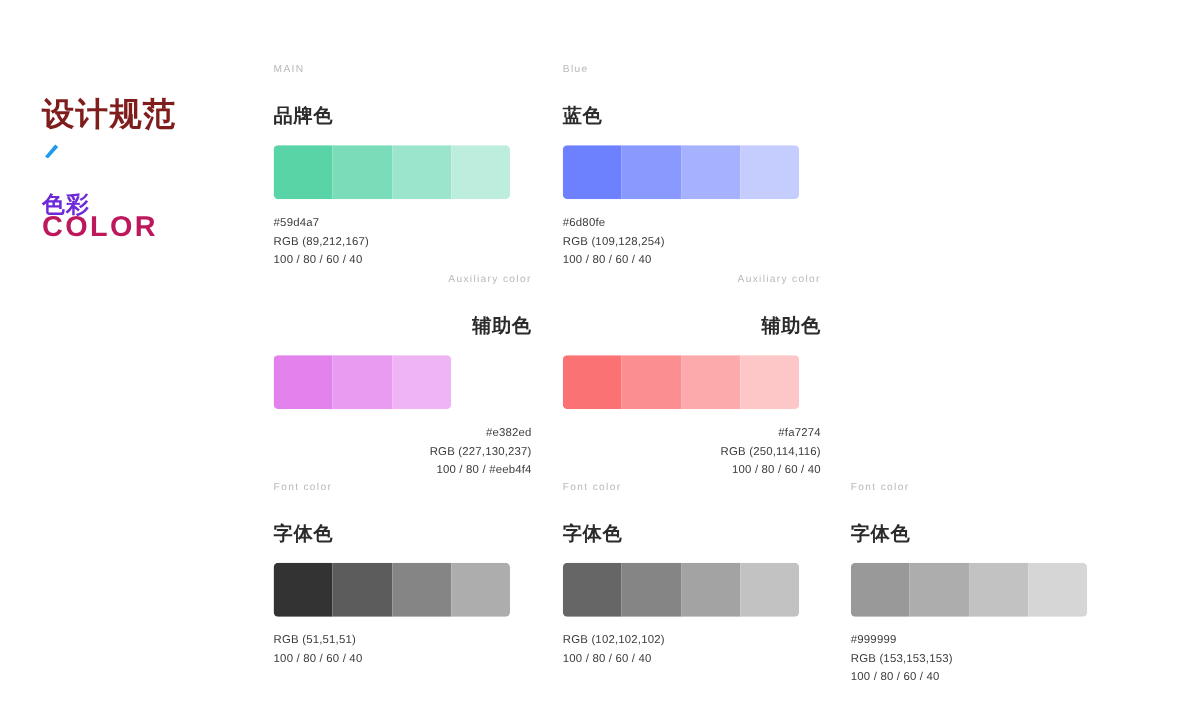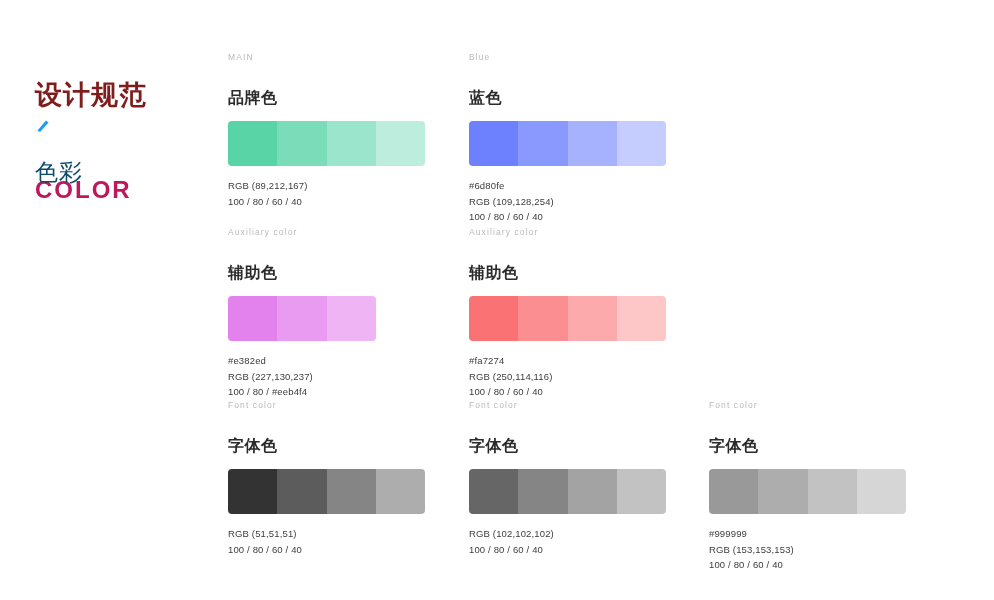--- a/index.html
+++ b/index.html
@@ -15,34 +15,34 @@
   .sidebar { position:absolute; left:35px; top:78px; width:190px; }
   .doc-title {
     font-size:27px; font-weight:bold; color:#7f1d1d;
     letter-spacing:1px; line-height:34px; white-space:nowrap;
   }
   .accent-mark { margin-top:6px; width:20px; height:14px; position:relative; }
   .accent-mark svg { display:block; }
   .section-block { position:relative; margin-top:28px; height:46px; }
   .section-title-cn {
     position:absolute; left:0; top:0;
-    font-size:23px; font-weight:normal; color:#0c4a6e;
+    font-size:19px; font-weight:bold; color:#6d28d9;
     letter-spacing:1px; line-height:24px; z-index:2;
   }
   .section-title-en {
     position:absolute; left:0; top:16px;
     font-size:24px; font-weight:bold; color:#be185d;
     letter-spacing:2px; line-height:28px; z-index:1;
   }
 
   
   .grid { position:absolute; left:228px; top:52px; width:720px; }
   .row { position:relative; width:100%; }
   .row-1 { height:175px; }
-  .row-2 { height:173px; }
+  .row-2 { height:173px;text-align:right; }
   .row-3 { height:150px; }
 
   .card { position:absolute; top:0; width:215px; }
   .card.col-0 { left:0px; }
   .card.col-1 { left:241px; }
   .card.col-2 { left:481px; }
 
   .card-eyebrow {
     font-size:8.5px; color:#b9b9b9; letter-spacing:1.1px;
     line-height:11px; height:11px; white-space:nowrap;
@@ -92,20 +92,21 @@
       <div class="card col-0">
           <div class="card-eyebrow">MAIN</div>
           <div class="card-heading">品牌色</div>
           <div class="swatch-bar">
             <div class="swatch-seg" title="#59d4a7" style="background: rgb(89, 212, 167);"></div>
             <div class="swatch-seg" title="#7adcb9" style="background: rgb(122, 220, 185);"></div>
             <div class="swatch-seg" title="#9be5cc" style="background: rgb(155, 229, 204);"></div>
             <div class="swatch-seg" title="#bdeedd" style="background: rgb(189, 238, 221);"></div>
           </div>
           <div class="meta">
+            <div class="meta-line">#59d4a7</div>
             <div class="meta-line">RGB (89,212,167)</div>
             <div class="meta-line">100 / 80 / 60 / 40</div>
           </div>
         </div>
       <div class="card col-1">
           <div class="card-eyebrow">Blue</div>
           <div class="card-heading">蓝色</div>
           <div class="swatch-bar">
             <div class="swatch-seg" title="#6d80fe" style="background: rgb(109, 128, 254);"></div>
             <div class="swatch-seg" title="#8a99fe" style="background: rgb(138, 153, 254);"></div>

